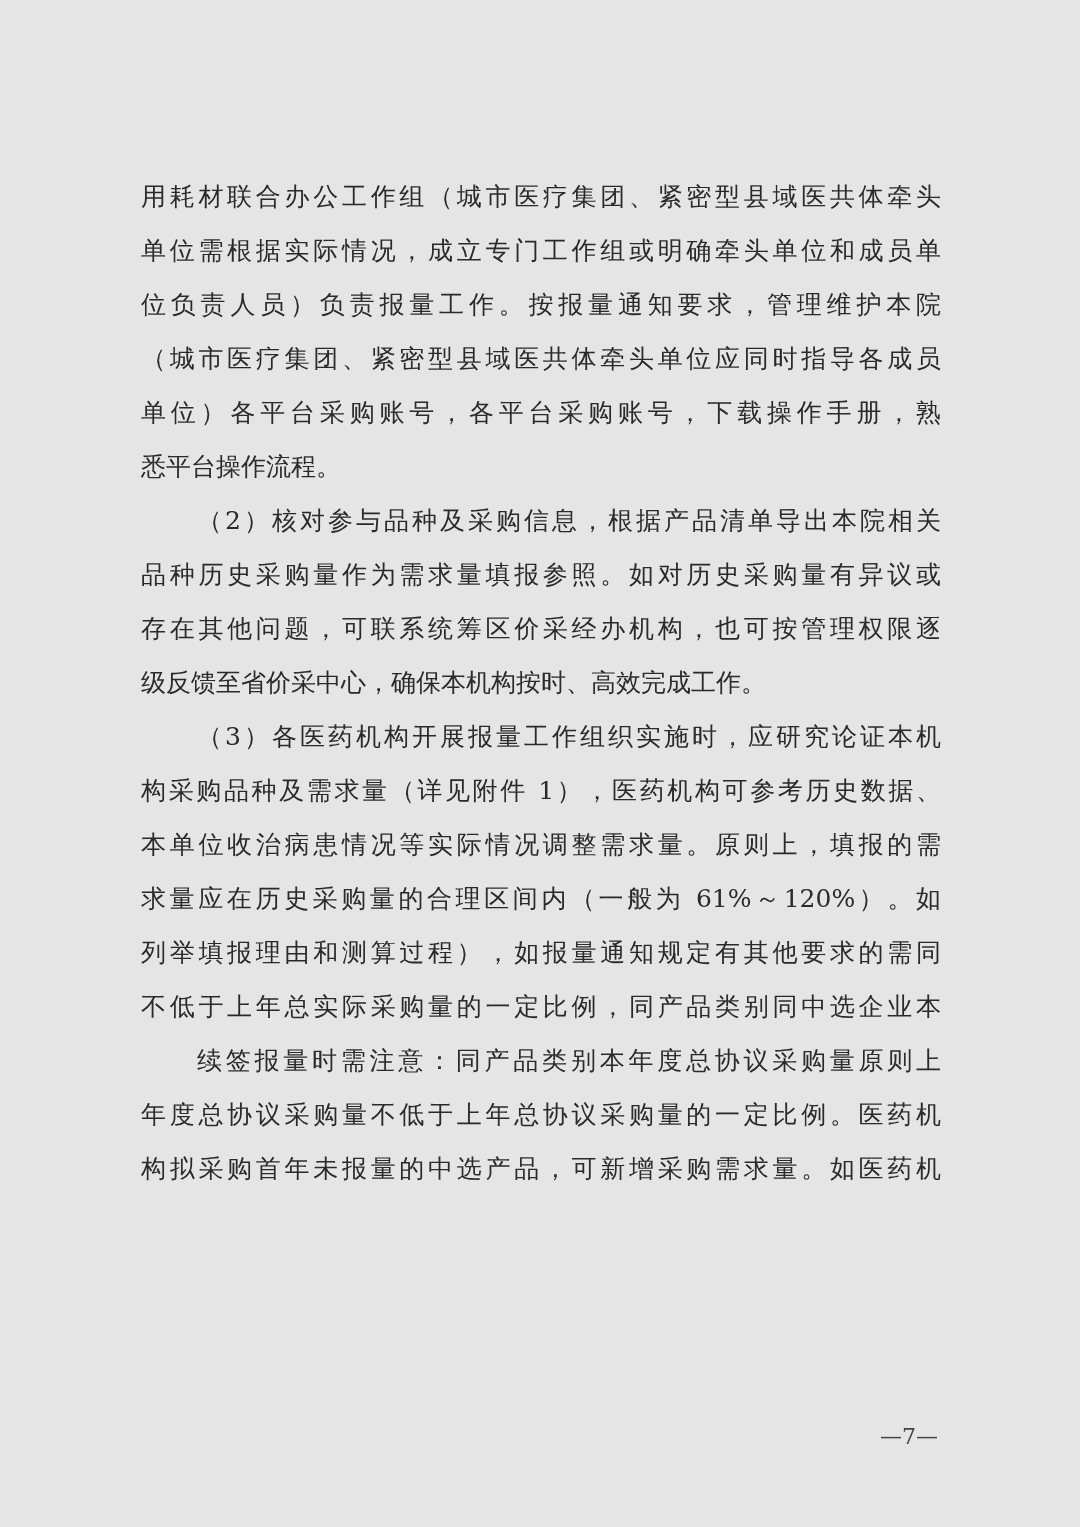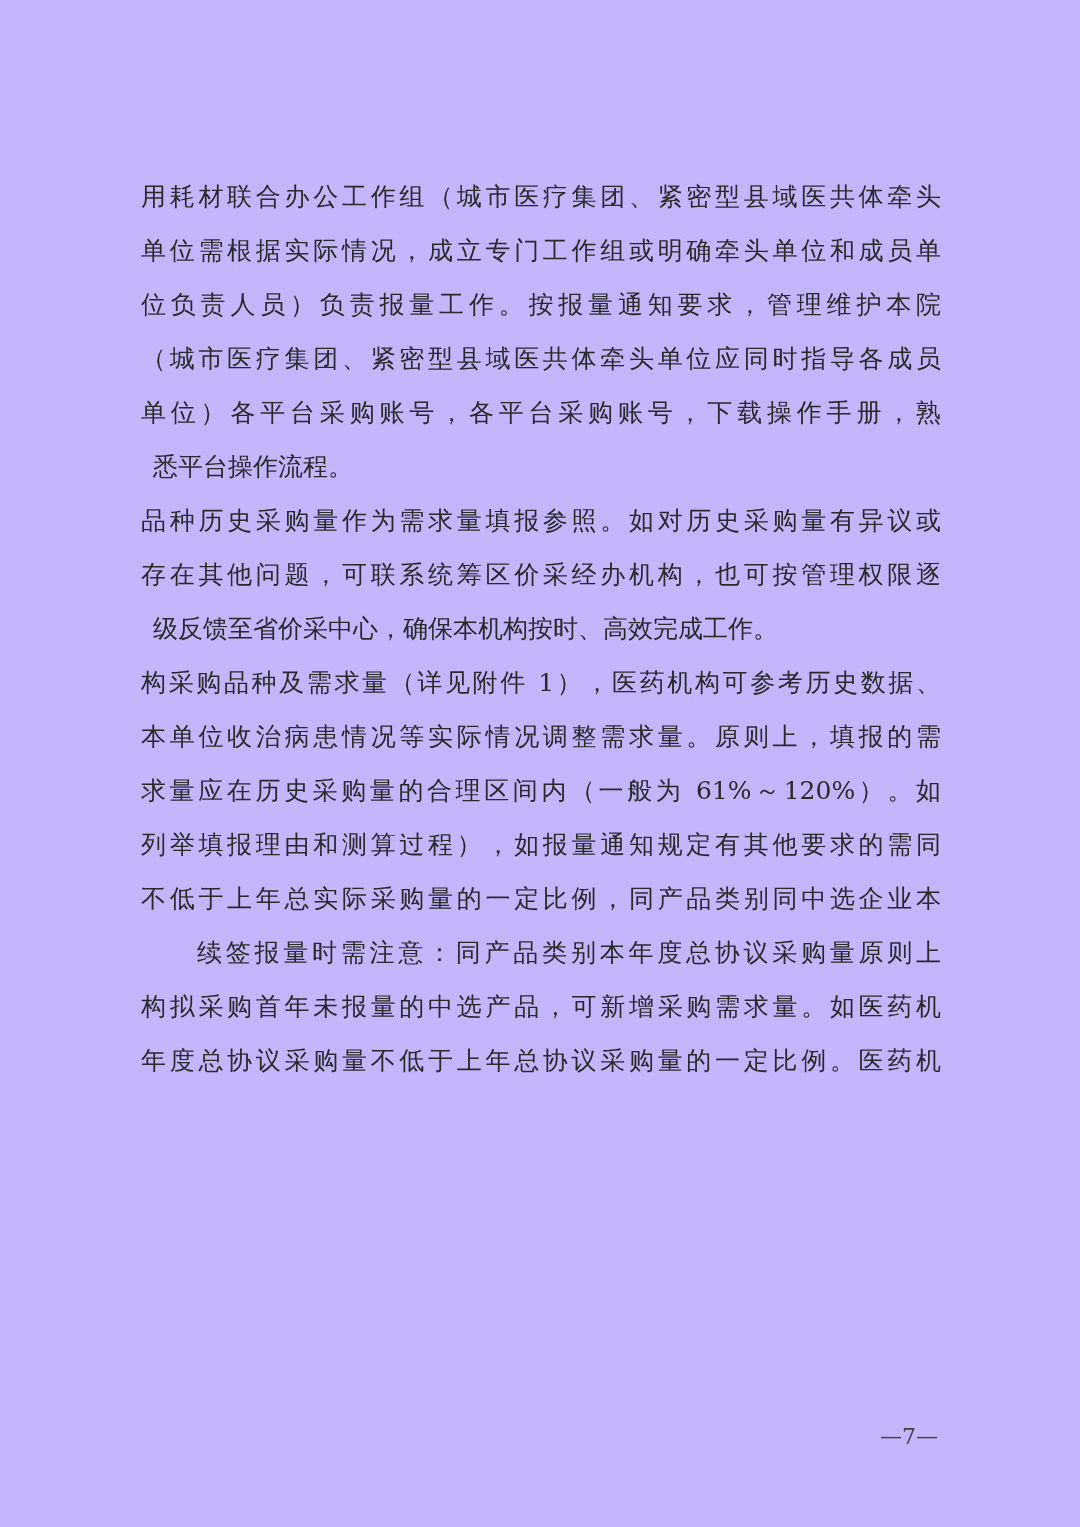--- a/index.html
+++ b/index.html
@@ -13,41 +13,40 @@
       position: relative;
       overflow: hidden;
       font-family: "DejaVu Serif", "Liberation Serif", serif;
       color: #2a2a2a;
     }
     .page {
       position: absolute;
       left: 0; top: 0;
       width: 1080px;
       height: 1527px;
-      background: #c4b5fd;
+      background: #e5e5e5;
     }
     .body-text {
       position: absolute;
       left: 141px;
       top: 170px;
       width: 800px;
     }
     .line {
       display: block;
       height: 54px;
       line-height: 54px;
       font-size: 25px;
       white-space: nowrap;
       text-align: justify;
       text-align-last: justify;
       letter-spacing: 0;
     }
     .line.last {
       text-align-last: left;
-      margin-left: 12px;
     }
     .line.indent {
       padding-left: 56px;
     }
     .page-number {
       position: absolute;
       left: 880px;
       top: 1424px;
       font-size: 22px;
       color: #444;
@@ -63,34 +62,36 @@
     <div>
       <span class="line">用耗材联合办公工作组（城市医疗集团、紧密型县域医共体牵头</span>
       <span class="line">单位需根据实际情况，成立专门工作组或明确牵头单位和成员单</span>
       <span class="line">位负责人员）负责报量工作。按报量通知要求，管理维护本院</span>
       <span class="line">（城市医疗集团、紧密型县域医共体牵头单位应同时指导各成员</span>
       <span class="line">单位）各平台采购账号，各平台采购账号，下载操作手册，熟</span>
       <span class="line last">悉平台操作流程。</span>
     </div>
 
     <div>
+      <span class="line indent">（2）核对参与品种及采购信息，根据产品清单导出本院相关</span>
       <span class="line">品种历史采购量作为需求量填报参照。如对历史采购量有异议或</span>
       <span class="line">存在其他问题，可联系统筹区价采经办机构，也可按管理权限逐</span>
       <span class="line last">级反馈至省价采中心，确保本机构按时、高效完成工作。</span>
     </div>
 
     <div>
+      <span class="line indent">（3）各医药机构开展报量工作组织实施时，应研究论证本机</span>
       <span class="line">构采购品种及需求量（详见附件 1），医药机构可参考历史数据、</span>
       <span class="line">本单位收治病患情况等实际情况调整需求量。原则上，填报的需</span>
       <span class="line">求量应在历史采购量的合理区间内（一般为 61%～120%）。如</span>
       <span class="line">列举填报理由和测算过程），如报量通知规定有其他要求的需同</span>
     </div>
 
     <div>
       <span class="line">不低于上年总实际采购量的一定比例，同产品类别同中选企业本</span>
       <span class="line indent">续签报量时需注意：同产品类别本年度总协议采购量原则上</span>
+      <span class="line">年度总协议采购量不低于上年总协议采购量的一定比例。医药机</span>
       <span class="line">构拟采购首年未报量的中选产品，可新增采购需求量。如医药机</span>
-      <span class="line">年度总协议采购量不低于上年总协议采购量的一定比例。医药机</span>
     </div>
   </div>
 
   <div class="page-number">—7—</div>
 </div>
 
 </body></html>

